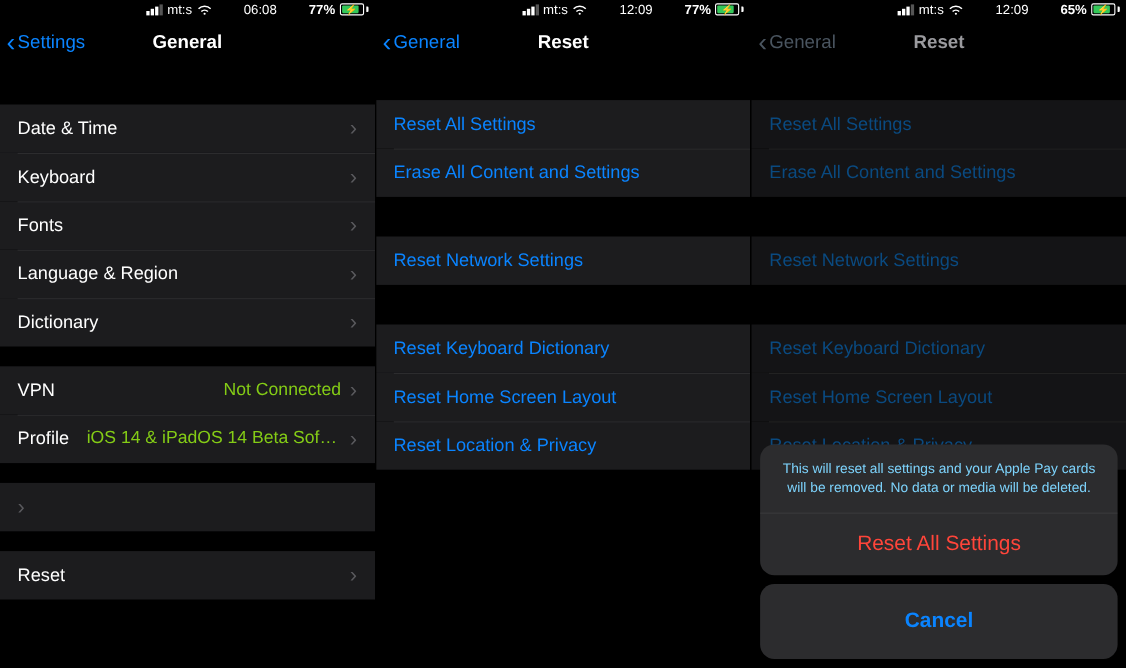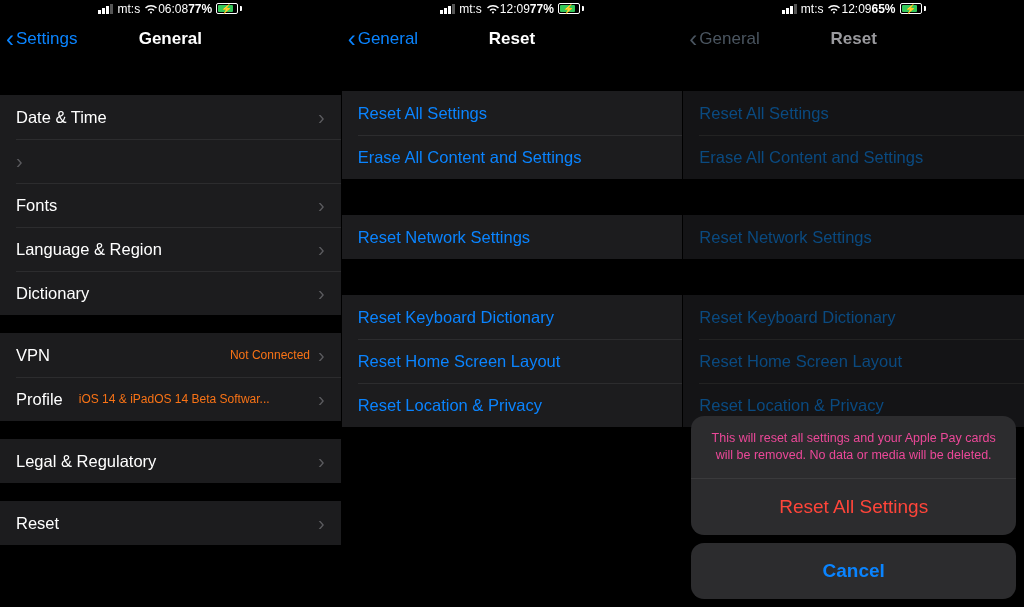--- a/index.html
+++ b/index.html
@@ -1,20 +1,20 @@
 <!DOCTYPE html>
 <html><head>
   <meta charset="utf-8">
   <style>
     * { margin: 0; padding: 0; box-sizing: border-box; font-family: -apple-system, "SF Pro Text", "Helvetica Neue", Arial, sans-serif; }
     body { background: #000; display: flex; width: 1024px; height: 607px; overflow: hidden; }
     .panel { position: relative; flex: 1 1 0; height: 607px; background: #000; overflow: hidden; }
     .panel + .panel { border-left: 1px solid #000; }
     
-    .status-bar { height: 17px; display: flex; align-items: center; justify-content: center; padding: 0 6px; color: #fff; font-size: 12px; font-weight: 500; }
+    .status-bar { height: 17px; display: flex; align-items: center; justify-content: flex-end; padding: 0 6px; color: #fff; font-size: 12px; font-weight: 500; gap: 29px; }
     .status-left { display: flex; align-items: center; gap: 4px; }
     .status-right { display: flex; align-items: center; gap: 4px; font-weight: bold; }
     .signal-bars { display: flex; align-items: flex-end; gap: 1px; }
     .signal-bars span { width: 3px; background: #fff; display: inline-block; }
     .signal-bars span:nth-child(1){height:4px}
     .signal-bars span:nth-child(2){height:6px}
     .signal-bars span:nth-child(3){height:8px}
     .signal-bars span:nth-child(4){height:10px; background:#555}
     .wifi-icon svg { display:block; }
     .battery { display:flex; align-items:center; gap:2px; }
@@ -27,35 +27,35 @@
     .nav-back { position:absolute; left:6px; display:flex; align-items:center; gap:2px; color:#0a84ff; font-size:17px; }
     .nav-back .chev { font-size:24px; line-height:1; font-weight:300; }
     .nav-title { flex:1; text-align:center; color:#fff; font-size:17px; font-weight:600; }
     
     .group { margin-top: 18px; }
     .group.first { margin-top: 34px; }
     .row { display:flex; align-items:center; height:44px; padding:0 16px; background:#1c1c1e; position:relative; }
     .row + .row::before { content:""; position:absolute; left:16px; right:0; top:0; height:1px; background:#2c2c2e; }
     .row .label { flex:1; color:#fff; font-size:16.5px; text-align:left; }
     .row .label.link { color:#0a84ff; }
-    .row .value { color:#f97316; font-size:12px; margin-right:8px; white-space:nowrap; overflow:hidden; text-overflow:ellipsis; max-width:190px;}
+    .row .value { color:#84cc16; font-size:16px; margin-right:8px; white-space:nowrap; overflow:hidden; text-overflow:ellipsis; max-width:190px;}
     .row .chev-right { color:#5a5a5e; font-size:20px; font-weight:300; }
     .panel.dimmed .nav-back { color:#4a5560; }
     .panel.dimmed .nav-title { color:#9a9a9e; }
     .panel.dimmed .row .label.link { color:#0a4a80; }
     .panel.dimmed .row { background:#141416; }
     .panel.dimmed .row + .row::before { background:#222; }
     
     .action-sheet { position:absolute; left:8px; right:8px; bottom:8px; }
     .sheet-group { background:#2c2c2e; border-radius:13px; overflow:hidden; }
-    .sheet-msg { padding:14px 18px; color:#ec4899; font-size:12.5px; text-align:center; line-height:1.35; }
+    .sheet-msg { padding:14px 18px; color:#7dd3fc; font-size:12.5px; text-align:center; line-height:1.35; }
     .sheet-sep { height:1px; background:#3a3a3c; }
     .sheet-btn { height:56px; display:flex; align-items:center; justify-content:center; font-size:19px; }
     .sheet-btn.destructive { color:#ff453a; }
-    .sheet-cancel { margin-top:8px; background:#2c2c2e; border-radius:13px; height:56px; display:flex; align-items:center; justify-content:center; color:#0a84ff; font-size:19px; font-weight:600; }
+    .sheet-cancel { margin-top:8px; background:#2c2c2e; border-radius:13px; height:68px; display:flex; align-items:center; justify-content:center; color:#0a84ff; font-size:19px; font-weight:600; }
   </style>
 </head>
 <body>
 
 <div class="panel">
   <div class="status-bar">
     <div class="status-left">
       <span class="signal-bars">
           <span></span>
           <span></span>
@@ -88,20 +88,21 @@
     </div>
     <div class="nav-title">General</div>
   </div>
 
   <div class="group first">
     <div class="row">
         <span class="label">Date &amp; Time</span>
         <span class="chev-right">›</span>
       </div>
     <div class="row">
+        <span class="label">Keyboard</span>
         <span class="chev-right">›</span>
       </div>
     <div class="row">
         <span class="label">Fonts</span>
         <span class="chev-right">›</span>
       </div>
     <div class="row">
         <span class="label">Language &amp; Region</span>
         <span class="chev-right">›</span>
       </div>
@@ -119,21 +120,20 @@
       </div>
     <div class="row">
         <span class="label" style="flex:0 0 auto; margin-right:16px;">Profile</span>
         <span class="value" style="flex:1; text-align:left; max-width:none;">iOS 14 &amp; iPadOS 14 Beta Softwar...</span>
         <span class="chev-right">›</span>
       </div>
   </div>
 
   <div class="group">
     <div class="row">
-        <span class="label">Legal &amp; Regulatory</span>
         <span class="chev-right">›</span>
       </div>
   </div>
 
   <div class="group">
     <div class="row">
         <span class="label">Reset</span>
         <span class="chev-right">›</span>
       </div>
   </div>

